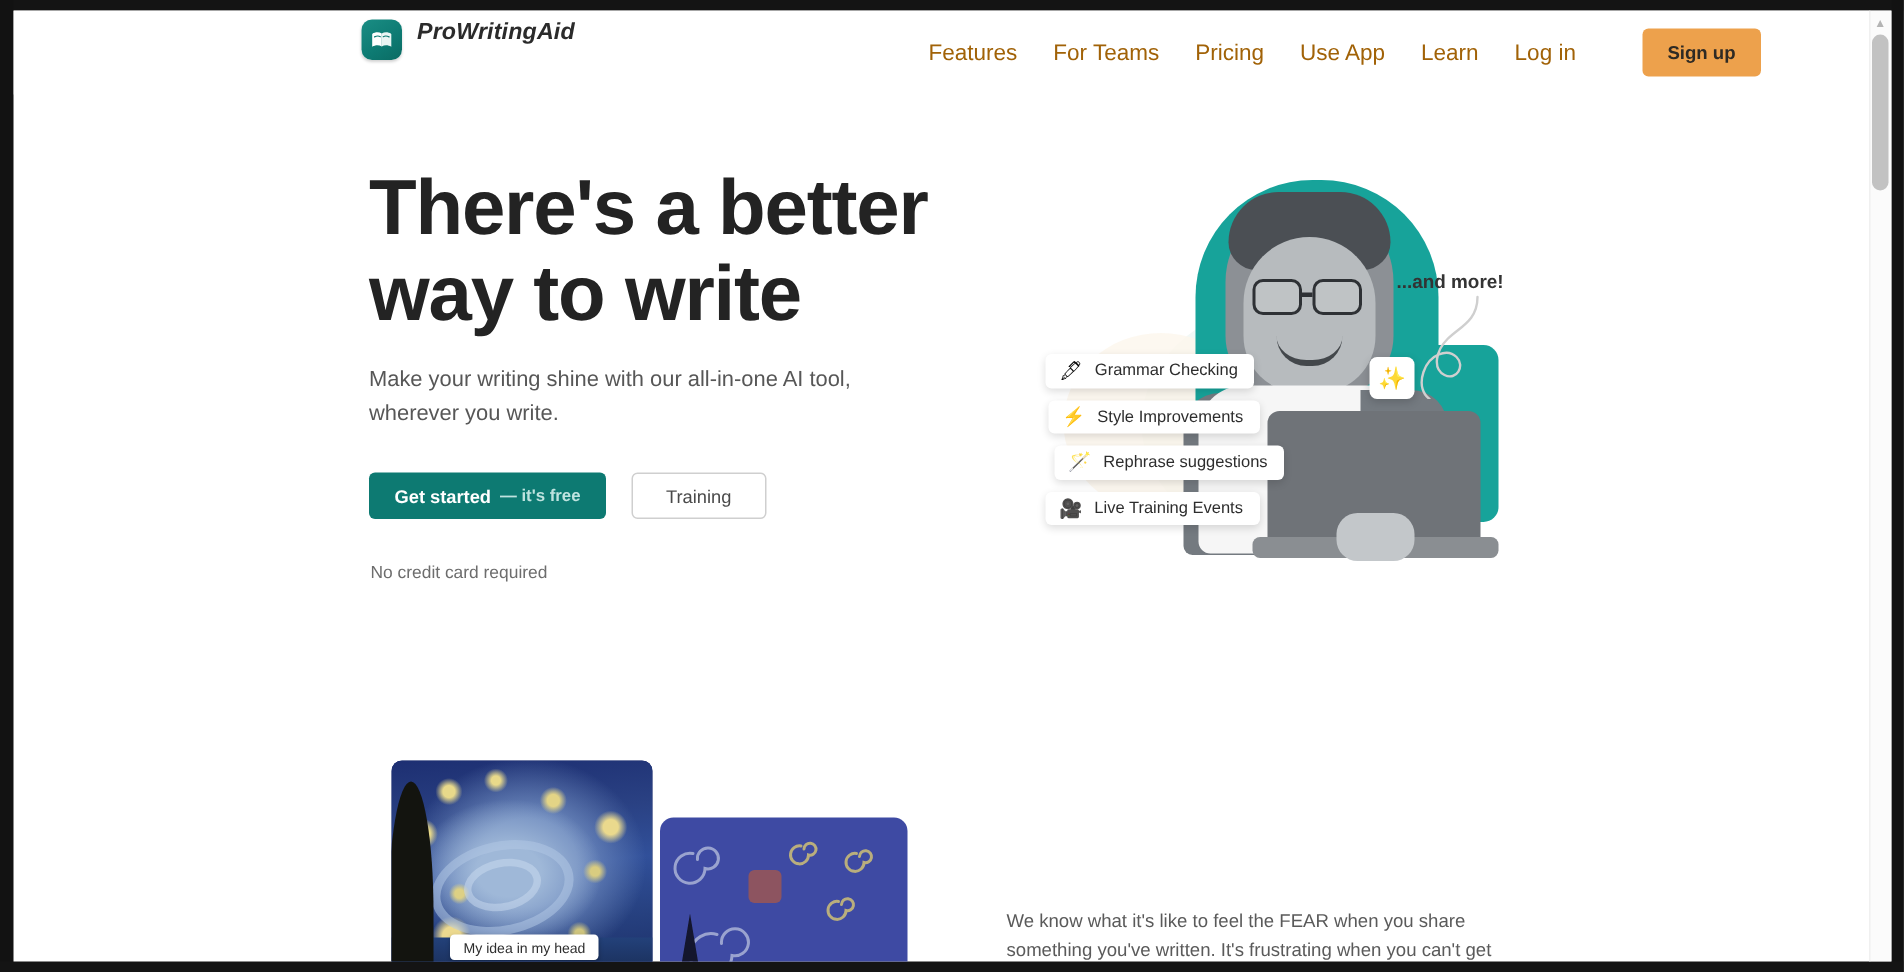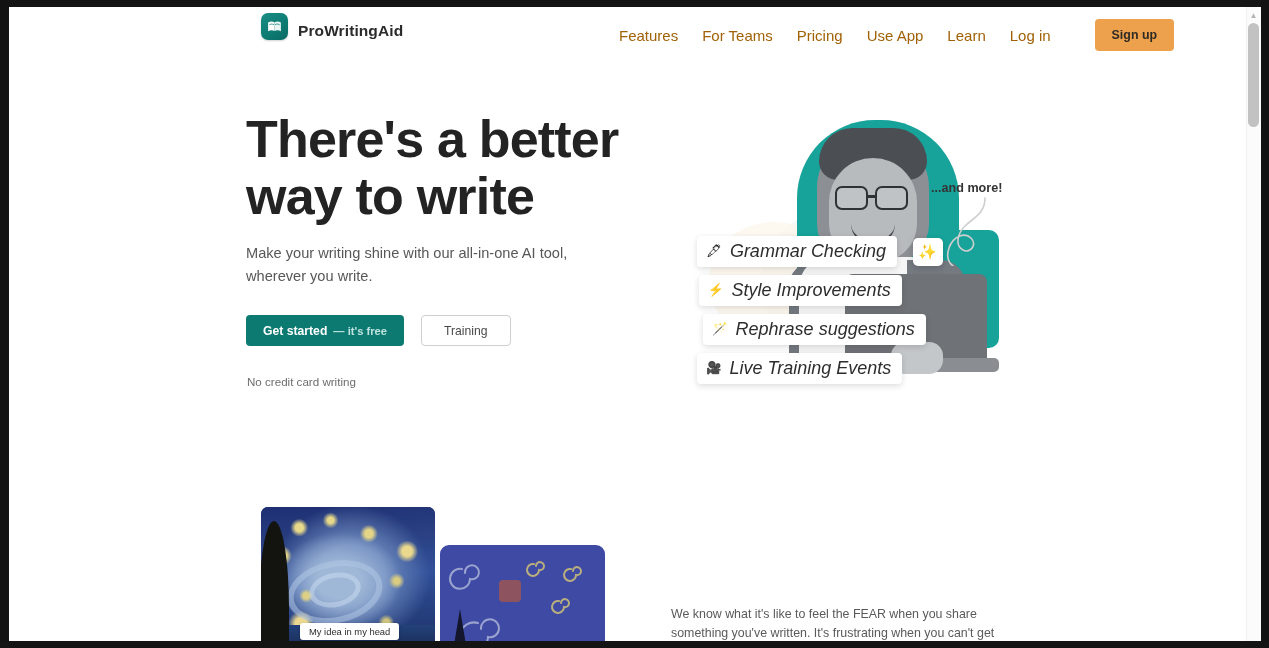--- a/index.html
+++ b/index.html
@@ -68,23 +68,24 @@
     border-radius: 6px;
   }
 
   
   #site-header {
     position: absolute; left: 0; top: 0;
     width: 1237px; height: 56px;
     background: #ffffff;
   }
   #brand {
-    position: absolute; left: 252px; top: 6px;
-    display: flex; align-items: flex-end; gap: 10px;
+    position: absolute; left: 232px; top: 6px;
+    display: flex; align-items: flex-start; gap: 10px;
     text-decoration: none;
+    font-style: italic;
   }
   #brand-logo-icon {
     width: 27px; height: 27px;
     border-radius: 7px;
     background: linear-gradient(145deg, #1a8d84 0%, #0d7a72 60%, #0a6b63 100%);
     display: flex; align-items: center; justify-content: center;
     box-shadow: 0 1px 2px rgba(0,0,0,.18);
   }
   #brand-name {
     font-size: 15.5px; font-weight: bold; color: #2b2b2b;
@@ -300,21 +301,21 @@
   }
   .feature-chip {
     background: #ffffff;
     border-radius: 4px;
     box-shadow: 0 2px 6px rgba(0,0,0,.14);
     padding: 5px 11px 5px 9px;
     display: flex; align-items: center; gap: 8px;
     white-space: nowrap;
   }
   .feature-chip-icon { font-size: 12.5px; line-height: 1; }
-  .feature-chip-label { font-size: 18px; color: #2d2d2d; font-style: italic; }
+  .feature-chip-label { font-size: 11px; color: #2d2d2d; }
   .chip-indent-1 { margin-left: 0px; }
   .chip-indent-2 { margin-left: 2px; }
   .chip-indent-3 { margin-left: 6px; }
   .chip-indent-4 { margin-left: 0px; }
 
   
   #artwork-group {
     position: absolute; left: 246px; top: 500px;
     width: 352px; height: 150px;
   }
@@ -439,21 +440,21 @@
     <p id="hero-subtitle">Make your writing shine with our all-in-one AI tool, wherever you write.</p>
 
     <div id="hero-cta-row">
       <button id="get-started-button">
         <span id="get-started-label">Get started</span>
         <span id="get-started-sub">— it's free</span>
       </button>
       <button id="purchase-button">Training</button>
     </div>
 
-    <div id="no-credit-card-note">No credit card writing</div>
+    <div id="no-credit-card-note">No credit card required</div>
 
     <div id="hero-illustration">
 
       <div id="illus-bg-blob"></div>
       <div id="illus-bg-blob2"></div>
       <div id="illus-teal-shape"></div>
       <div id="illus-teal-block"></div>
 
       <div id="illus-person-head"></div>
       <div id="illus-person-hair"></div>

